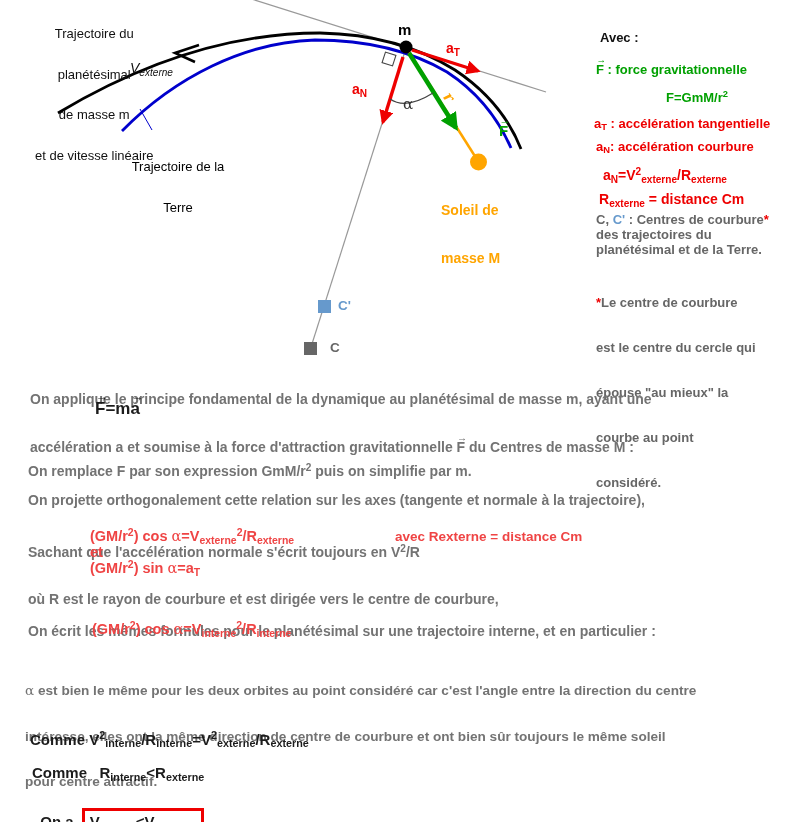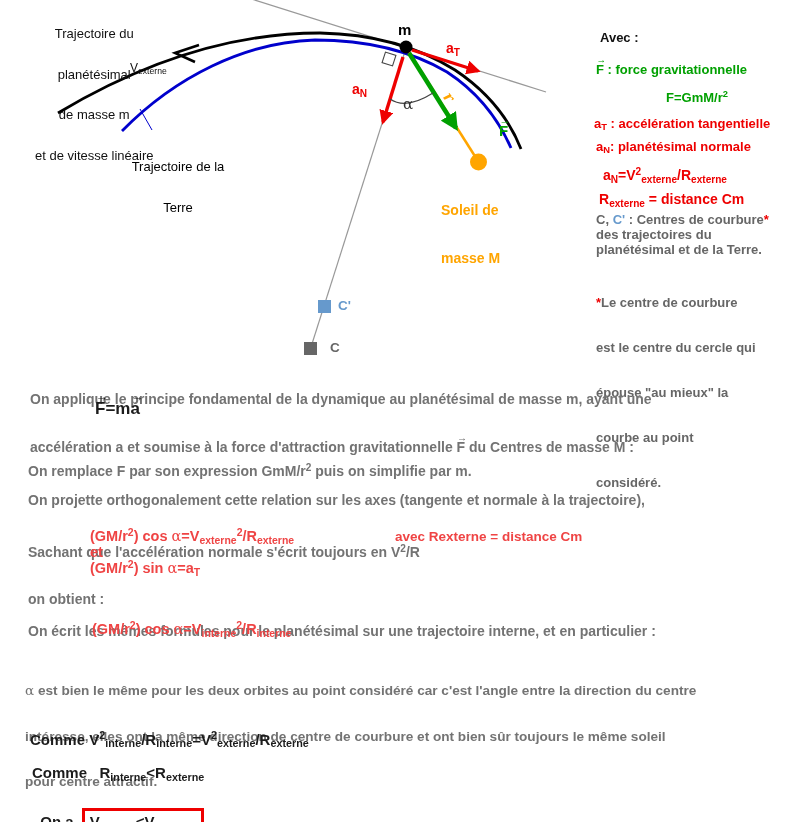--- a/index.html
+++ b/index.html
@@ -75,21 +75,21 @@
   <rect x="318" y="300" width="13" height="13" fill="#6699cc"></rect>
   <rect x="304" y="342" width="13" height="13" fill="#666666"></rect>
 </svg>
 
 <div class="abs dlabel ctr c-black" style="left:0;top:6;width:140;">
   <div class="ln">Trajectoire du</div>
   <div class="ln">planétésimal</div>
   <div class="ln">de masse m</div>
   <div class="ln">et de vitesse linéaire</div>
 </div>
-<div class="abs dlabel c-black" style="left:130px;top:62px;font-size:12px;"><span>V</span><span class="sub">externe</span></div>
+<div class="abs dlabel c-black" style="left:130px;top:62px;font-size:14px;font-style:italic;"><span>V</span><span class="sub">externe</span></div>
 
 <div class="abs dlabel ctr c-blue" style="left:88px;top:133px;width:110px;">
   <div>Trajectoire de la</div>
   <div>Terre</div>
 </div>
 
 <div class="abs b" style="left:398px;top:21px;font-size:15px;color:#000;">m</div>
 <div class="abs b c-red" style="left:446px;top:40px;font-size:14px;"><span>a</span><span class="sub">T</span></div>
 <div class="abs b c-red" style="left:352px;top:81px;font-size:14px;"><span>a</span><span class="sub">N</span></div>
 <div class="abs b c-orange" style="left:445px;top:88px;font-size:15px;font-family:'DejaVu Serif',serif;font-style:italic;transform:rotate(52deg);">r</div>
@@ -101,21 +101,21 @@
   <div>masse M</div>
 </div>
 
 <div class="abs b lblue" style="left:338px;top:298px;font-size:13.5px;">C'</div>
 <div class="abs b c-gray" style="left:330px;top:340px;font-size:13.5px;">C</div>
 
 <div class="abs legend" style="left:600px;top:30px;color:#111;">Avec :</div>
 <div class="abs legend c-green" style="left:596px;top:62px;"><span class="vec"><span class="va">→</span><span>F</span></span><span> : force gravitationnelle</span></div>
 <div class="abs legend c-green" style="left:648px;top:87px;padding-left:18px;"><span>F=GmM/r</span><span class="sup">2</span></div>
 <div class="abs legend c-red" style="left:594px;top:116px;"><span>a</span><span class="sub">T</span><span> : accélération tangentielle</span></div>
-<div class="abs legend c-red" style="left:596px;top:139px;"><span>a</span><span class="sub">N</span><span>: planétésimal normale</span></div>
+<div class="abs legend c-red" style="left:596px;top:139px;"><span>a</span><span class="sub">N</span><span>: accélération courbure</span></div>
 <div class="abs legend c-red" style="left:603px;top:164px;font-size:14px;"><span>a</span><span class="sub">N</span><span>=V</span><span class="sup">2</span><span class="sub">externe</span><span>/R</span><span class="sub">externe</span></div>
 <div class="abs legend c-red" style="left:599px;top:192px;font-size:14px;"><span>R</span><span class="sub">externe</span><span> = distance Cm</span></div>
 
 <div class="abs legend c-gray" style="left:596px;top:212px;"><span>C, </span><span class="lblue">C'</span><span> : Centres de courbure</span><span class="red">*</span></div>
 <div class="abs legend c-gray" style="left:596px;top:227px;">des trajectoires du</div>
 <div class="abs legend c-gray" style="left:596px;top:242px;">planétésimal et de la Terre.</div>
 
 <div class="abs legend c-gray" style="left:596px;top:265px;">
   <div><span class="red">*</span><span>Le centre de courbure</span></div>
   <div><span>est le centre du cercle qui</span></div>
@@ -131,21 +131,21 @@
 
 <div class="abs eq-big" style="left:95px;top:399px;"><span class="vec"><span class="va">→</span><span>F</span></span><span>=m</span><span class="vec"><span class="va">→</span><span>a</span></span></div>
 
 <div class="abs para fs14" style="left:28px;top:428px;">
   <div class="ln"><span>On remplace F par son expression GmM/r</span><span class="sup">2</span><span> puis on simplifie par m.</span></div>
 </div>
 
 <div class="abs para fs14" style="left:28px;top:461px;">
   <div class="ln"><span>On projette orthogonalement cette relation sur les axes (tangente et normale à la trajectoire),</span></div>
   <div class="ln"><span>Sachant que l'accélération normale s'écrit toujours en V</span><span class="sup">2</span><span>/R</span></div>
-  <div class="ln"><span>on obtient :</span></div>
+  <div class="ln"><span>où R est le rayon de courbure et est dirigée vers le centre de courbure,</span></div>
 </div>
 
 <div class="abs eq" style="left:90px;top:527px;"><span>(GM/r</span><span class="sup">2</span><span>) cos </span><span class="sym">α</span><span>=V</span><span class="sub">externe</span><span class="sup">2</span><span>/R</span><span class="sub">externe</span></div>
 <div class="abs eq" style="left:395px;top:529px;font-size:13.5px;"><span>avec Rexterne = distance Cm</span></div>
 <div class="abs eq" style="left:90px;top:544px;"><span>et</span></div>
 <div class="abs eq" style="left:90px;top:559px;"><span>(GM/r</span><span class="sup">2</span><span>) sin </span><span class="sym">α</span><span>=a</span><span class="sub">T</span></div>
 
 <div class="abs para fs14" style="left:28px;top:592px;">
   <div class="ln"><span>On écrit les mêmes formules pour le planétésimal sur une trajectoire interne, et en particulier :</span></div>
 </div>

